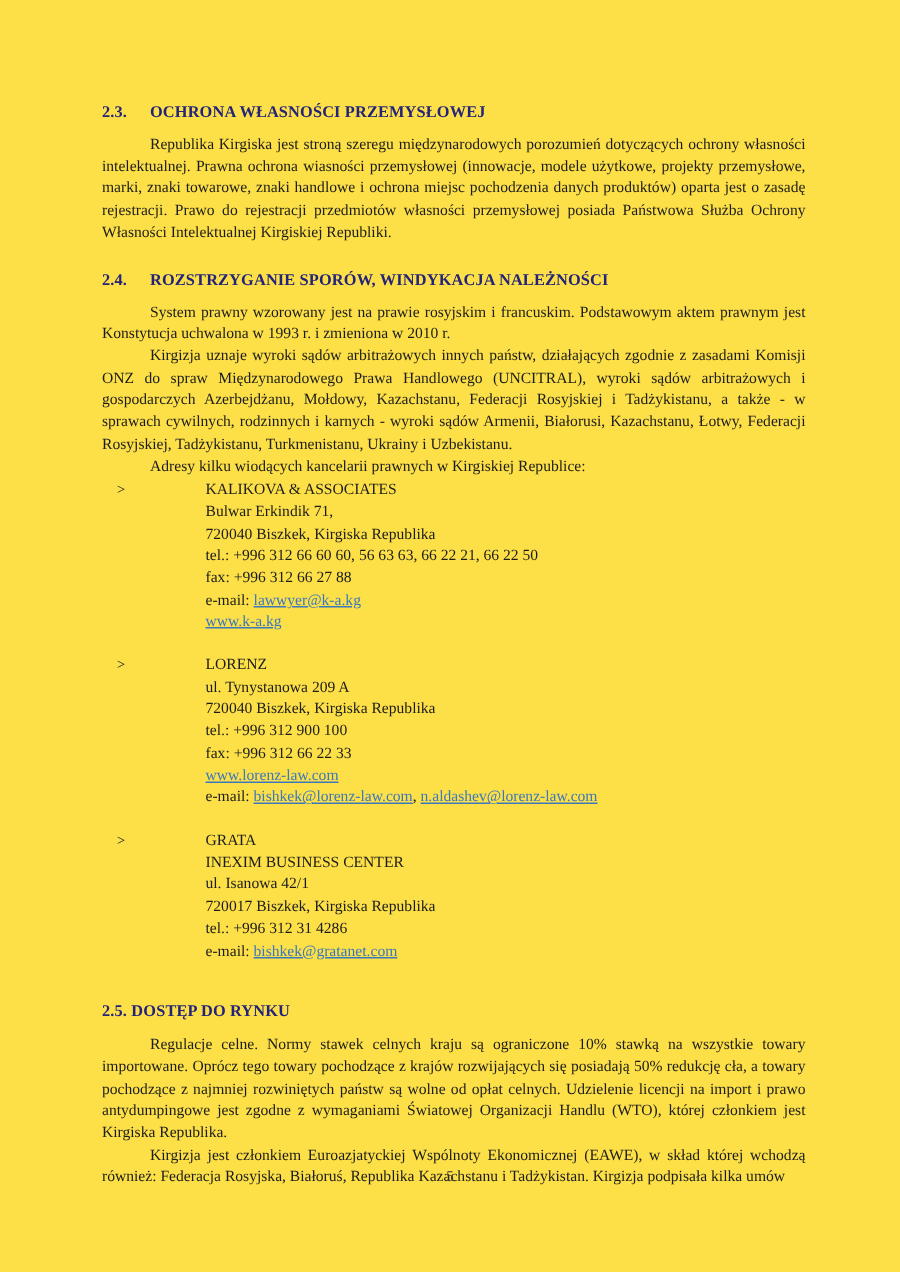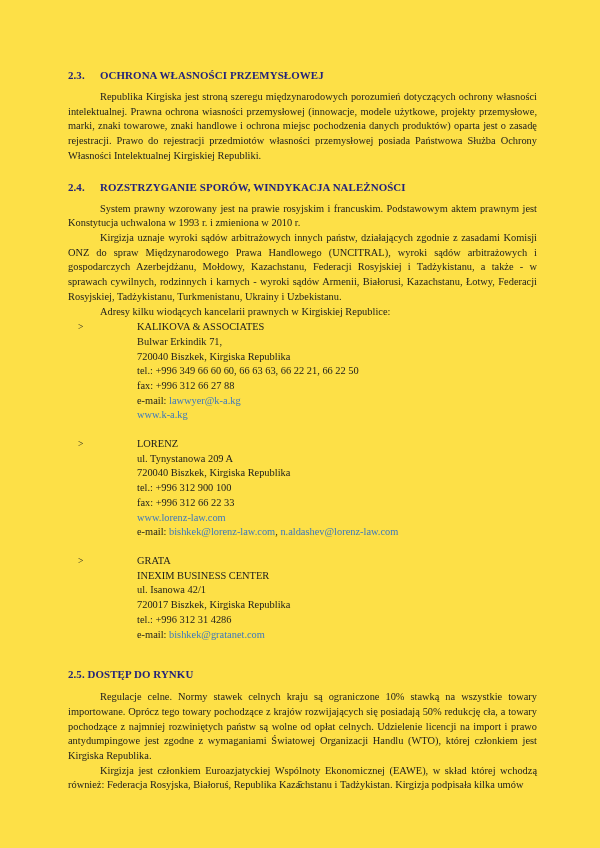--- a/index.html
+++ b/index.html
@@ -48,20 +48,21 @@
   .firm + .firm { margin-top: 14px; }
   .firm-marker {
     position: absolute;
     left: 10px;
     top: 0;
     font-size: 9.5px;
   }
   .firm-line { white-space: nowrap; margin-left: 37px; }
   a.doc-link, .doc-link {
     color: #3c78be;
+    text-decoration: underline;
     cursor: pointer;
   }
   .bold-lead { font-weight: normal; }
   .page-number {
     position: absolute;
     left: 0;
     top: 779px;
     width: 600px;
     text-align: center;
     font-size: 10px;
@@ -84,21 +85,21 @@
   <p class="body-par">System prawny wzorowany jest na prawie rosyjskim i francuskim. Podstawowym aktem prawnym jest Konstytucja uchwalona w 1993 r. i zmieniona w 2010 r.</p>
   <p class="body-par">Kirgizja uznaje wyroki sądów arbitrażowych innych państw, działających zgodnie z zasadami Komisji ONZ do spraw Międzynarodowego Prawa Handlowego (UNCITRAL), wyroki sądów arbitrażowych i gospodarczych Azerbejdżanu, Mołdowy, Kazachstanu, Federacji Rosyjskiej i Tadżykistanu, a także - w sprawach cywilnych, rodzinnych i karnych - wyroki sądów Armenii, Białorusi, Kazachstanu, Łotwy, Federacji Rosyjskiej, Tadżykistanu, Turkmenistanu, Ukrainy i Uzbekistanu.</p>
 
   <div class="list-intro">Adresy kilku wiodących kancelarii prawnych w Kirgiskiej Republice:</div>
 
   <div class="firm">
     <span class="firm-marker">&gt;</span>
     <div class="firm-line">KALIKOVA &amp; ASSOCIATES</div>
     <div class="firm-line">Bulwar Erkindik 71,</div>
     <div class="firm-line">720040 Biszkek, Kirgiska Republika</div>
-    <div class="firm-line">tel.: +996 349 66 60 60, 66 63 63, 66 22 21, 66 22 50</div>
+    <div class="firm-line">tel.: +996 312 66 60 60, 56 63 63, 66 22 21, 66 22 50</div>
     <div class="firm-line">fax: +996 312 66 27 88</div>
     <div class="firm-line"><span>e-mail: </span><a class="doc-link">lawwyer@k-a.kg</a></div>
     <div class="firm-line"><a class="doc-link">www.k-a.kg</a></div>
   </div>
 
   <div class="firm">
     <span class="firm-marker">&gt;</span>
     <div class="firm-line">LORENZ</div>
     <div class="firm-line">ul. Tynystanowa 209 A</div>
     <div class="firm-line">720040 Biszkek, Kirgiska Republika</div>

